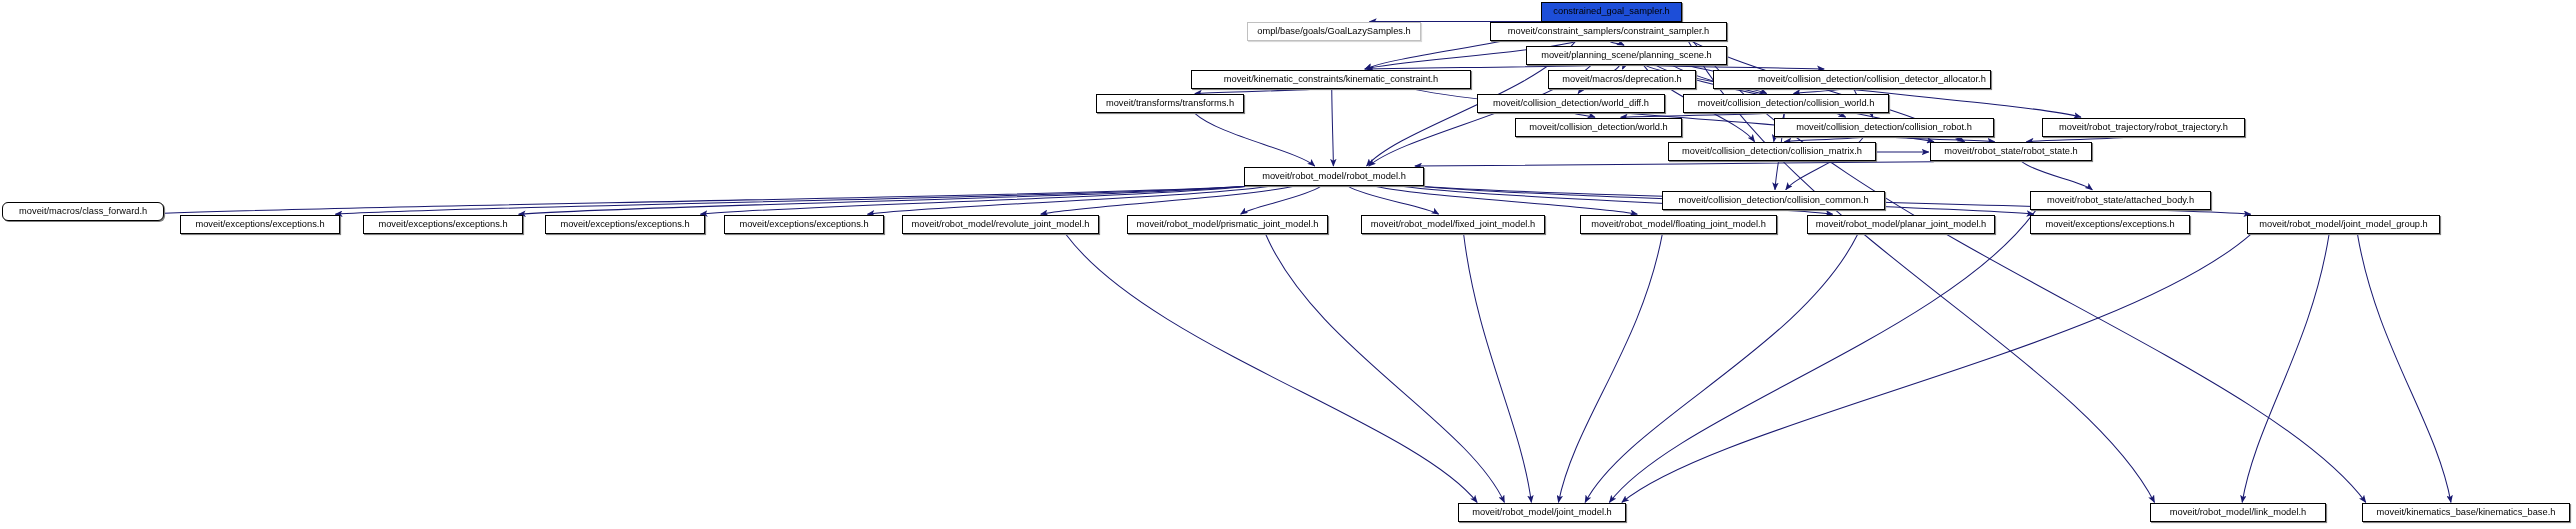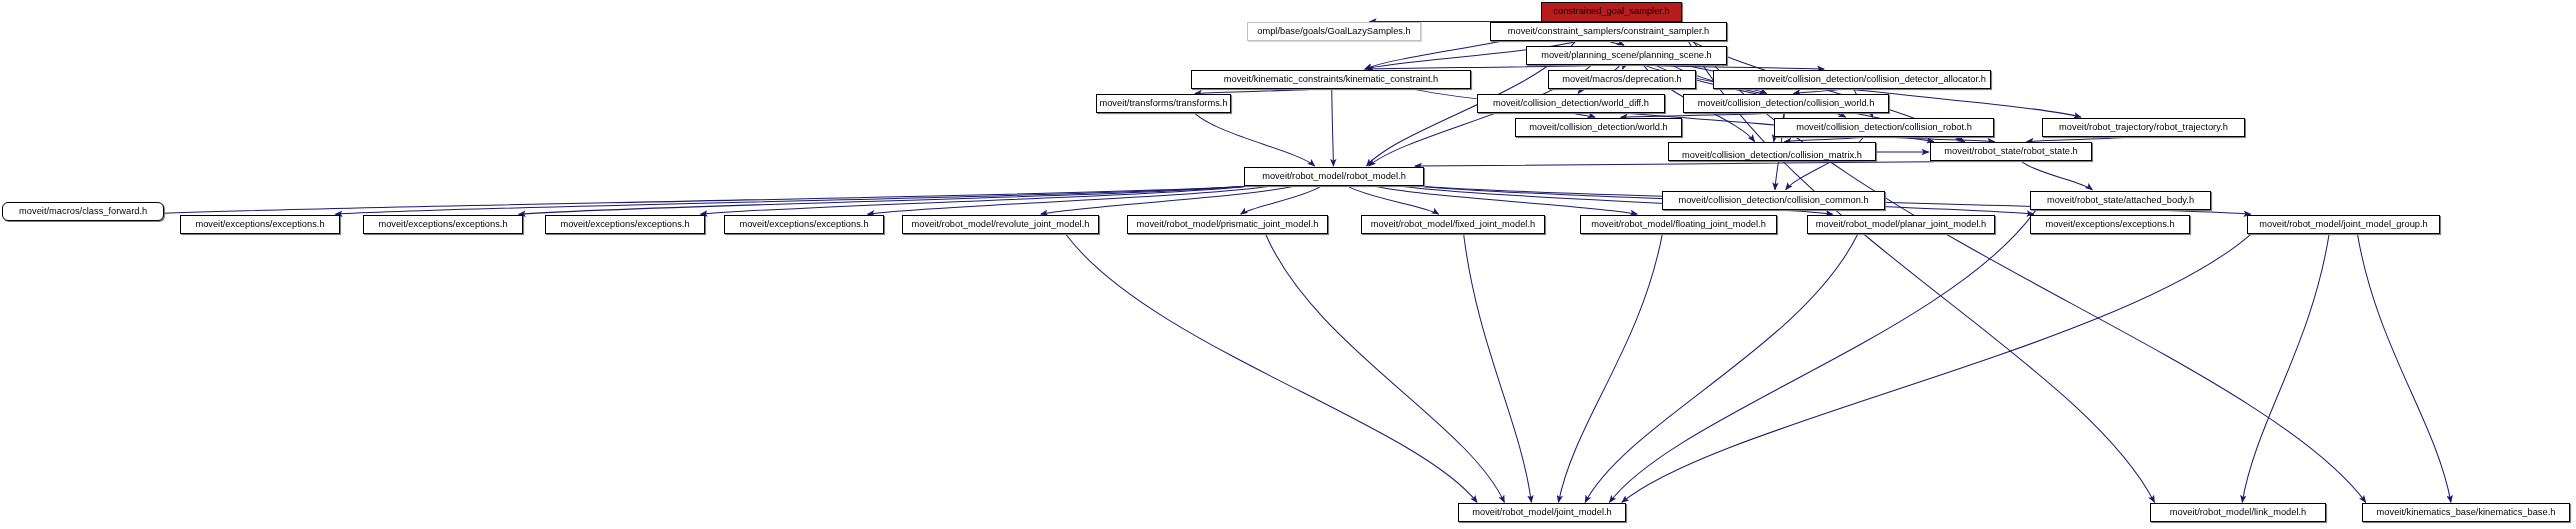--- a/index.html
+++ b/index.html
@@ -35,21 +35,21 @@
     display: flex;
     align-items: center;
     justify-content: center;
     padding: 0 4.3px;
     height: 19.4px;
     box-shadow: 1.1px 1.1px 0 0 #808080;
     cursor: pointer;
     z-index: 5;
   }
   .node.root {
-    background: #b91c1c;
+    background: #1d4ed8;
   }
   .node.ghost {
     border: 0.7px solid #c0c0c0;
     box-shadow: 1.1px 1.1px 0 0 #d8d8d8;
   }
 </style>
 </head>
 <body>
 
 <div id="graph">
@@ -134,39 +134,39 @@
       </div>
       <div class="node" style="left: 1191px; top: 70px; width: 280px;">
         <span>moveit/kinematic_constraints/kinematic_constraint.h</span>
       </div>
       <div class="node" style="left: 1548px; top: 70px; width: 148px;">
         <span>moveit/macros/deprecation.h</span>
       </div>
       <div class="node" style="left: 1713px; top: 70px; width: 278px; padding-left: 44px;">
         <span>moveit/collision_detection/collision_detector_allocator.h</span>
       </div>
-      <div class="node" style="left: 1096px; top: 94px; width: 135px;">
+      <div class="node" style="left: 1096px; top: 94px; width: 148px;">
         <span>moveit/transforms/transforms.h</span>
       </div>
       <div class="node" style="left: 1477px; top: 94px; width: 188px;">
         <span>moveit/collision_detection/world_diff.h</span>
       </div>
       <div class="node" style="left: 1683px; top: 94px; width: 206px;">
         <span>moveit/collision_detection/collision_world.h</span>
       </div>
       <div class="node" style="left: 1515px; top: 118px; width: 167px;">
         <span>moveit/collision_detection/world.h</span>
       </div>
       <div class="node" style="left: 1774px; top: 118px; width: 220px;">
         <span>moveit/collision_detection/collision_robot.h</span>
       </div>
       <div class="node" style="left: 2042px; top: 118px; width: 203px;">
         <span>moveit/robot_trajectory/robot_trajectory.h</span>
       </div>
-      <div class="node" style="left: 1668px; top: 142px; width: 208px; align-items: flex-end;">
+      <div class="node" style="left: 1668px; top: 142px; width: 208px;">
         <span>moveit/collision_detection/collision_matrix.h</span>
       </div>
       <div class="node" style="left: 1930px; top: 142px; width: 162px;">
         <span>moveit/robot_state/robot_state.h</span>
       </div>
       <div class="node" style="left: 1244px; top: 167px; width: 180px;">
         <span>moveit/robot_model/robot_model.h</span>
       </div>
       <div class="node" style="left: 1662px; top: 191px; width: 223px;">
         <span>moveit/collision_detection/collision_common.h</span>

